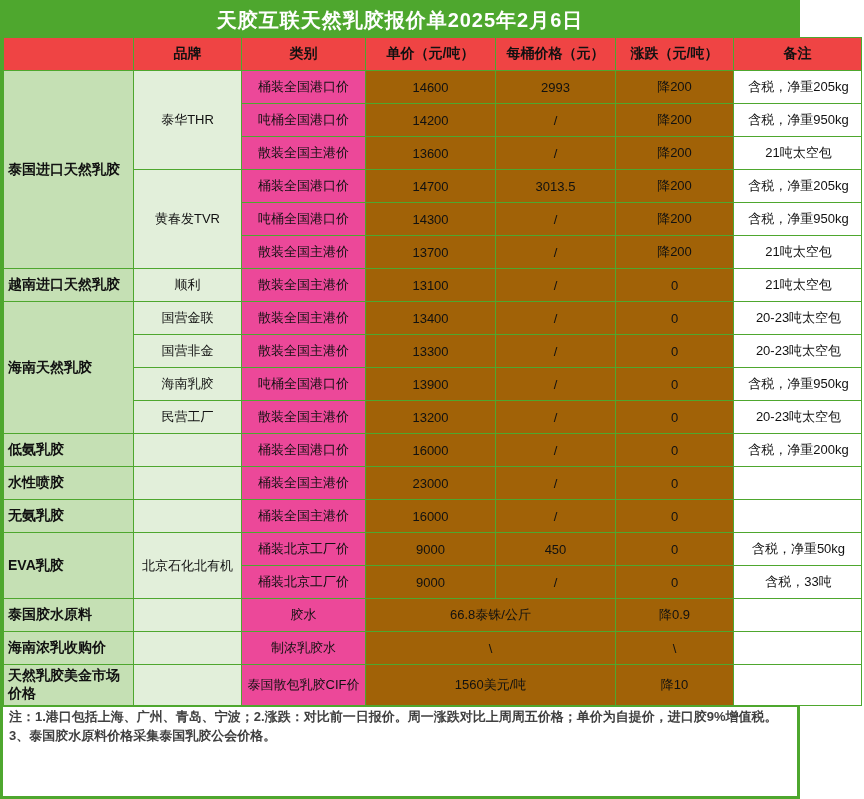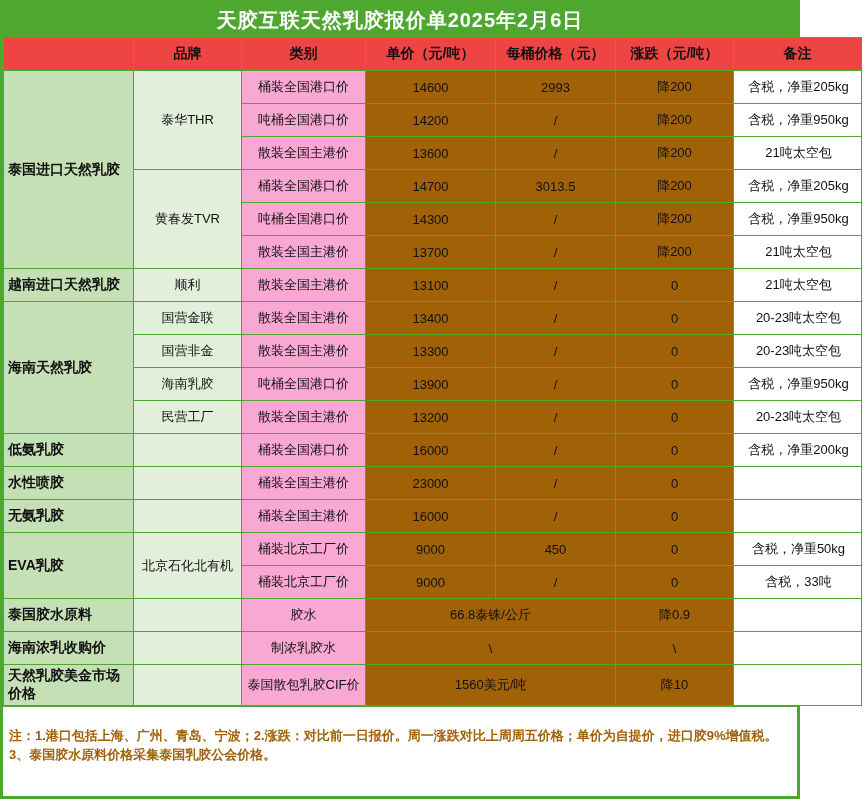--- a/index.html
+++ b/index.html
@@ -29,31 +29,31 @@
     word-break:break-all;
   }
   thead th{
     background:#ef4444;font-weight:bold;height:28px;font-size:14px;
   }
   .cat{
     background:#c5e0b4;font-weight:bold;text-align:left;
     padding-left:4px;font-size:14px;
   }
   .brand{background:#e2efda;}
-  .type{background:#f9a8d4;margin-left:35px;}
+  .type{background:#ec4899;margin-left:35px;}
   .note{background:#ffffff;text-align:center;padding-left:5px;}
   .val{background:#a16207;}
   .row-h{height:33px;}
   .footer{
     flex:1 1 auto;
     border-top:1px solid #4ea72e;
     background:#ffffff;
-    color:#a16207;font-size:13px;font-weight:bold;
+    color:#404040;font-size:13px;font-weight:bold;
     line-height:19px;
-    padding:19px 6px 0 6px;
+    padding:0 6px 0 6px;
     box-sizing:border-box;
   }
   col.c1{width:130px;}
   col.c2{width:108px;}
   col.c3{width:124px;}
   col.c4{width:130px;}
   col.c5{width:120px;}
   col.c6{width:118px;}
   col.c7{width:128px;}
 </style>

